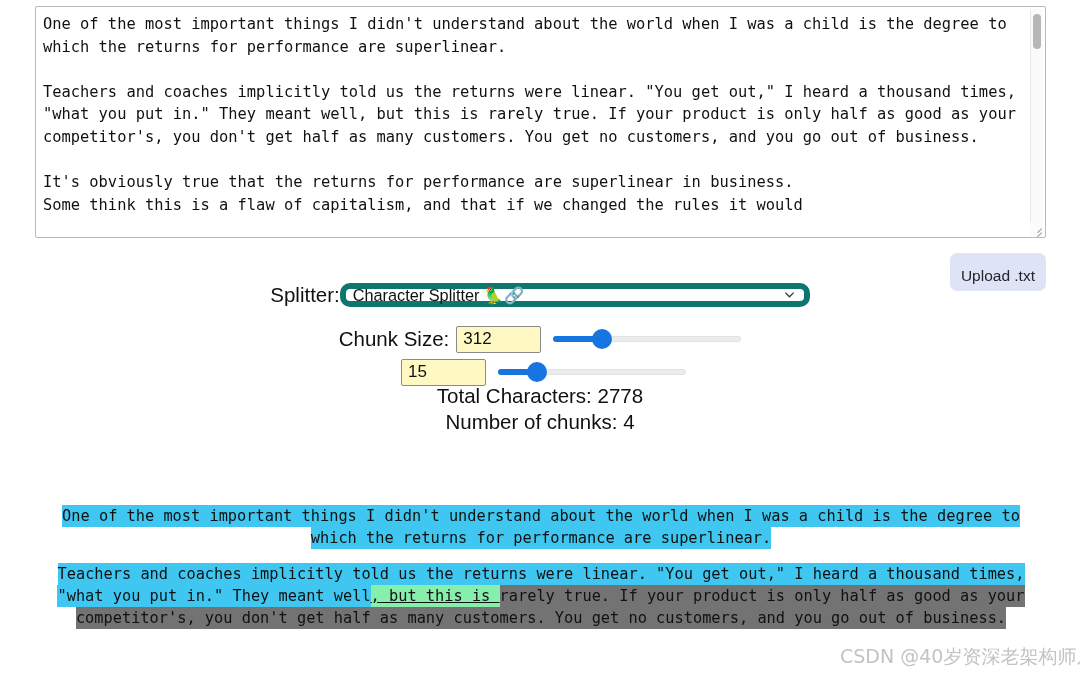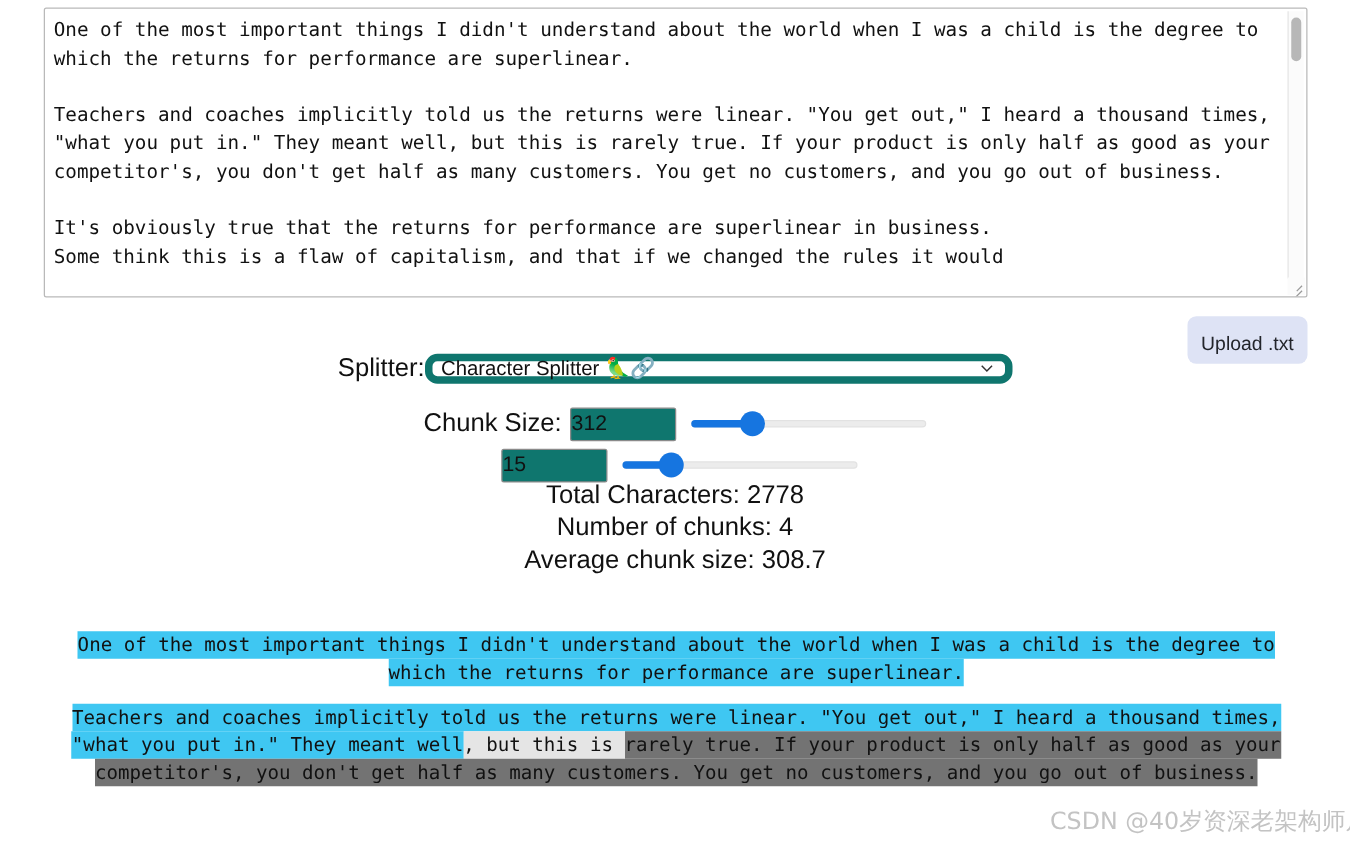--- a/index.html
+++ b/index.html
@@ -155,25 +155,25 @@
     margin-top: -6px;
   }
   .splitter-select .caret svg { display: block; }
 
   .num-input {
     width: 85px;
     height: 27px;
     box-sizing: border-box;
     border: 1px solid #8a8a8a;
     border-radius: 2px;
-    background: #0f766e;
+    background: #fef9c3;
     font-size: 17px;
     font-family: "Liberation Sans", sans-serif;
     color: #111;
-    padding: 0 0;
+    padding: 0 6px;
     margin-left: 7px;
     outline: none;
   }
 
   .slider {
     position: relative;
     width: 188px;
     height: 22px;
     margin-left: 12px;
   }
@@ -232,21 +232,21 @@
     font-size: 15.3px;
     line-height: 22px;
     text-align: center;
     color: #111;
     margin-bottom: 14px;
     word-spacing: 0;
   }
   .chunk span { padding: 2px 0; }
   .hl-cyan { background: #3fc7f2; }
   .hl-yellow { background: #737373; margin-top: 23px; }
-  .hl-overlap { background: #e5e5e5; }
+  .hl-overlap { background: #86efac; text-decoration: underline; }
 
   
   .watermark {
     position: absolute;
     left: 840px;
     top: 644px;
     font-size: 19px;
     color: #c3c3c3;
     font-family: "DejaVu Sans", sans-serif;
     white-space: nowrap;
@@ -306,21 +306,20 @@
         <div class="fill" style="width:21%"></div>
         <div class="thumb" style="left:21%"></div>
       </div>
     </div>
 
   </div>
 
   <div class="stats">
     <div>Total Characters: 2778</div>
     <div>Number of chunks: 4</div>
-    <div>Average chunk size: 308.7</div>
   </div>
 
   <div class="chunks" id="chunks">
       <div class="chunk"><span class="hl-cyan">One of the most important things I didn't understand about the world when I was a child is the degree to which the returns for performance are superlinear.</span></div>
       <div class="chunk"><span class="hl-cyan">Teachers and coaches implicitly told us the returns were linear. "You get out," I heard a thousand times, "what you put in." They meant well</span><span class="hl-overlap">, but this is </span><span class="hl-yellow">rarely true. If your product is only half as good as your competitor's, you don't get half as many customers. You get no customers, and you go out of business.</span></div>
     </div>
 
   <div class="watermark">CSDN @40岁资深老架构师尼恩</div>
 
 </div>

